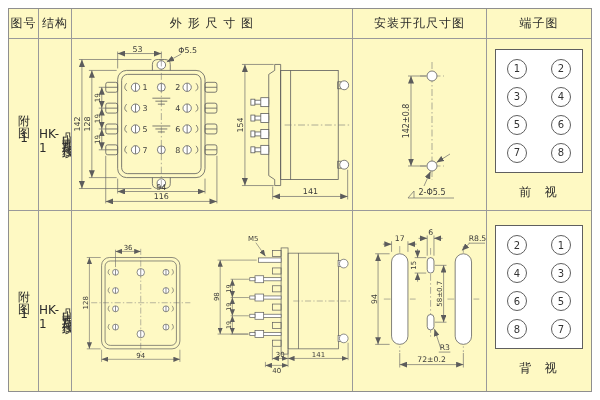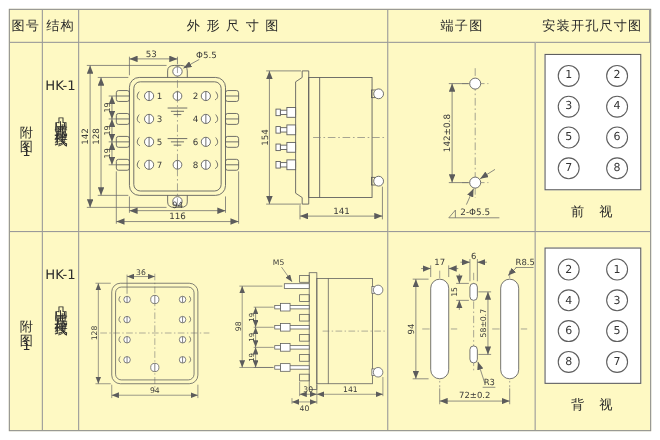--- a/index.html
+++ b/index.html
@@ -18,21 +18,21 @@
   .cell{
     border-right:1px solid #9a9a9a;border-bottom:1px solid #9a9a9a;
     box-sizing:border-box;display:flex;align-items:center;justify-content:center;
     position:relative;overflow:hidden;
   }
   .cell.last-col{border-right:none;}
   .cell.last-row{border-bottom:none;}
   .hdr{font-size:12px;color:#2b2b2b;white-space:pre;letter-spacing:1px;}
   .vtext{writing-mode:vertical-rl;text-orientation:upright;}
   .fig-no{font-size:12px;letter-spacing:13px;padding-top:13px;color:#2b2b2b;}
-  .struct-cell{flex-direction:column;justify-content:flex-start;}
+  .struct-cell{flex-direction:row;justify-content:flex-start;}
   .model{font-size:12px;margin-top:32px;color:#2b2b2b;letter-spacing:0;}
   .struct-name{font-size:12px;letter-spacing:3px;margin-top:12px;color:#2b2b2b;}
   .draw-cell{gap:12px;}
   .term-cell{flex-direction:column;}
   .term-box{
     border:1px solid #5f5f5f;width:64px;padding:9px 11px;
     display:grid;grid-template-columns:1fr 1fr;row-gap:8px;background:#fff;
   }
   .pin{
     width:20px;height:20px;border:1px solid #5f5f5f;border-radius:50%;
@@ -50,22 +50,22 @@
   svg text.t7{font-size:7.3px;}
 </style>
 </head>
 <body>
 
 <div class="sheet">
 
   <div class="cell hdr"><span>图号</span></div>
   <div class="cell hdr"><span>结构</span></div>
   <div class="cell hdr"><span>外 形 尺 寸 图</span></div>
+  <div class="cell hdr"><span>安装开孔尺寸图</span></div>
   <div class="cell hdr last-col"><span>端子图</span></div>
-  <div class="cell hdr"><span>安装开孔尺寸图</span></div>
 
   <div class="cell">
     <div class="vtext fig-no">附图1</div>
   </div>
 
   <div class="cell struct-cell">
     <div class="model">HK-1</div>
     <div class="vtext struct-name">凸出式前接线</div>
   </div>
 

